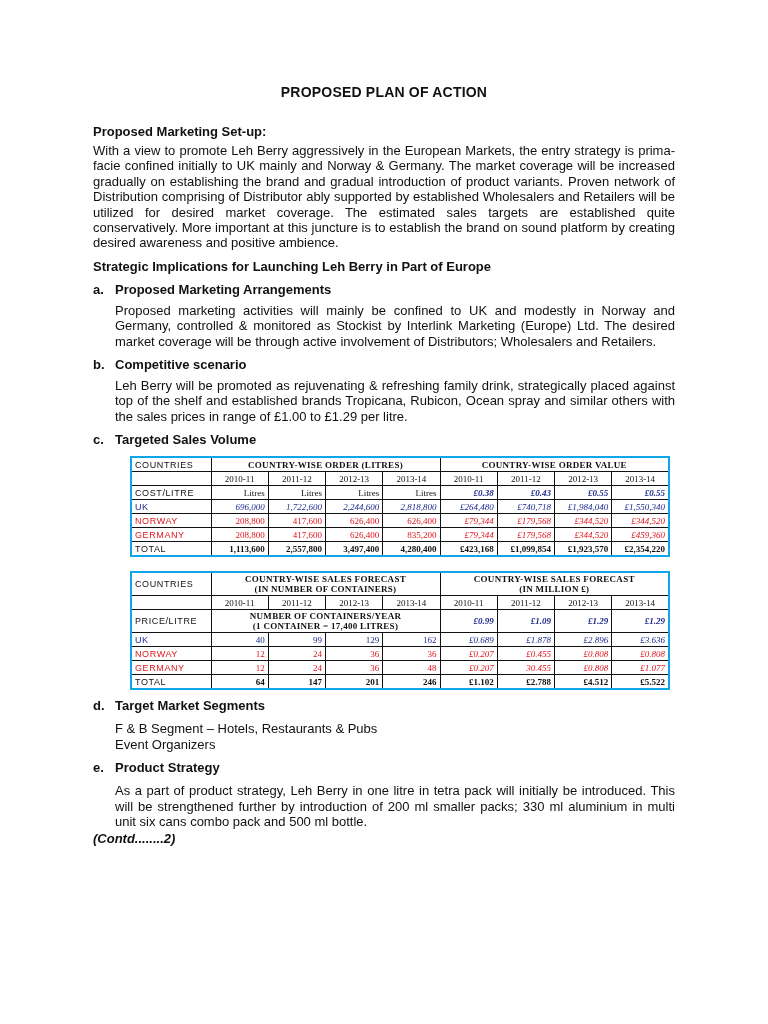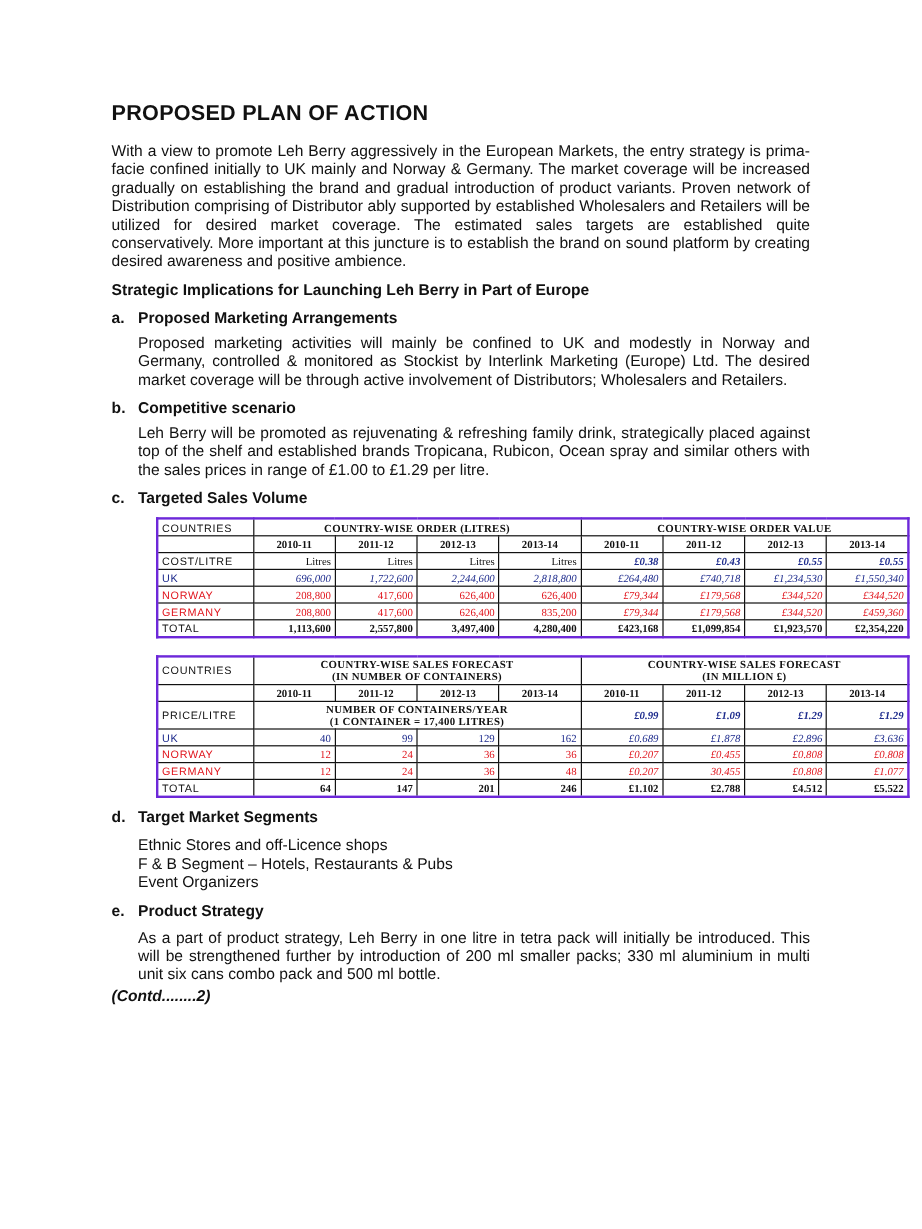--- a/index.html
+++ b/index.html
@@ -1,52 +1,53 @@
 <!DOCTYPE html>
 <html><head>
 <meta charset="utf-8">
 <style>
   html, body { margin: 0; padding: 0; background: #ffffff; }
   body { width: 768px; height: 1024px; position: relative; overflow: hidden;
          font-family: "Liberation Sans", sans-serif; color: #111; }
   .page { position: absolute; left: 93px; top: 84px; width: 582px; }
-  .title { font-weight: bold; font-size: 18px; margin: 0 0 13px 0; letter-spacing: 0.2px; }
+  .title { text-align: center; font-weight: bold; font-size: 14px; margin: 0 0 24px 0; letter-spacing: 0.2px; }
   .h1 { font-weight: bold; font-size: 13px; margin: 0 0 4px 0; }
   p.body { font-size: 13px; line-height: 15.4px; text-align: justify; margin: 0 0 8px 0; }
   .sect { display: flex; font-weight: bold; font-size: 13px; margin: 0 0 6px 0; }
   .sect .lbl { width: 22px; flex: none; }
   .indent { margin-left: 22px; }
   .indent p.body { margin-bottom: 8px; }
   .lines { font-size: 13px; line-height: 15.4px; margin: 0 0 8px 22px; }
   .contd { text-align: left; font-weight: bold; font-style: italic; font-size: 13px; margin-top: 0; }
 
-  table.t { border-collapse: collapse; margin-left: 37px; width: 628px; table-layout: fixed;
-            border: 2px solid #6d28d9; font-family: "Liberation Serif", serif; }
+  table.t { border-collapse: collapse; margin-left: 37px; width: 540px; table-layout: fixed;
+            border: 2px solid #0ea5e9; font-family: "Liberation Serif", serif; }
   table.t td { border: 1px solid #111; font-size: 9px; padding: 1px 3px; height: 11px; }
   table.t col.c0 { width: 80px; }
   .cn { font-family: "Liberation Sans", sans-serif; font-size: 9px; letter-spacing: 0.6px; text-align: left; }
   .hd { font-weight: bold; text-align: center; letter-spacing: 0.3px; }
-  .yr { font-weight: bold; text-align: center; }
+  .yr { font-weight: normal; text-align: center; }
   .ctr { text-align: right; }
   .num { text-align: right; }
   .blue { color: #1c2a8c; }
   .red { color: #e0141c; }
   .bold { font-weight: bold; }
   .ital { font-style: italic; margin-left: 21px; }
   .tall td { height: 28px; }
   .hdtwo td { height: 22px; }
   .tot td { border-top: 2px solid #111; }
   .space { height: 14px; }
 </style>
 </head>
 <body>
 
 <div class="page">
   <div class="title">PROPOSED PLAN OF ACTION</div>
 
+  <div class="h1">Proposed Marketing Set-up:</div>
   <p class="body">With a view to promote Leh Berry aggressively in the European Markets, the entry strategy is prima-facie confined initially to UK mainly and Norway &amp; Germany. The market coverage will be increased gradually on establishing the brand and gradual introduction of product variants. Proven network of Distribution comprising of Distributor ably supported by established Wholesalers and Retailers will be utilized for desired market coverage. The estimated sales targets are established quite conservatively. More important at this juncture is to establish the brand on sound platform by creating desired awareness and positive ambience.</p>
 
   <div class="h1" style="margin-bottom:8px;">Strategic Implications for Launching Leh Berry in Part of Europe</div>
 
   <div class="sect">
     <span class="lbl">a.</span>
     <span>Proposed Marketing Arrangements</span>
   </div>
   <div class="indent">
       <p class="body">Proposed marketing activities will mainly be confined to UK and modestly in Norway and Germany, controlled &amp; monitored as Stockist by Interlink Marketing (Europe) Ltd. The desired market coverage will be through active involvement of Distributors; Wholesalers and Retailers.</p>
@@ -106,21 +107,21 @@
       <td class="ctr blue bold ital">£0.55</td>
     </tr>
     <tr>
       <td class="cn blue">UK</td>
       <td class="num blue ital">696,000</td>
       <td class="num blue ital">1,722,600</td>
       <td class="num blue ital">2,244,600</td>
       <td class="num blue ital">2,818,800</td>
       <td class="num blue ital">£264,480</td>
       <td class="num blue ital">£740,718</td>
-      <td class="num blue ital">£1,234,530</td>
+      <td class="num blue ital">£1,984,040</td>
       <td class="num blue ital">£1,550,340</td>
     </tr>
     <tr>
       <td class="cn red">NORWAY</td>
       <td class="num red">208,800</td>
       <td class="num red">417,600</td>
       <td class="num red">626,400</td>
       <td class="num red">626,400</td>
       <td class="num red ital">£79,344</td>
       <td class="num red ital">£179,568</td>
@@ -247,21 +248,20 @@
   </tbody>
     </table>
 
   <div style="height:8px;"></div>
 
   <div class="sect" style="margin-bottom:8px;">
     <span class="lbl">d.</span>
     <span>Target Market Segments</span>
   </div>
   <div class="lines">
-    <div>Ethnic Stores and off-Licence shops</div>
     <div>F &amp; B Segment – Hotels, Restaurants &amp; Pubs</div>
     <div>Event Organizers</div>
   </div>
 
   <div class="sect" style="margin-bottom:8px;">
     <span class="lbl">e.</span>
     <span>Product Strategy</span>
   </div>
   <div class="indent">
       <p class="body" style="margin-bottom:2px;">As a part of product strategy, Leh Berry in one litre in tetra pack will initially be introduced. This will be strengthened further by introduction of 200 ml smaller packs; 330 ml aluminium in multi unit six cans combo pack and 500 ml bottle.</p>

